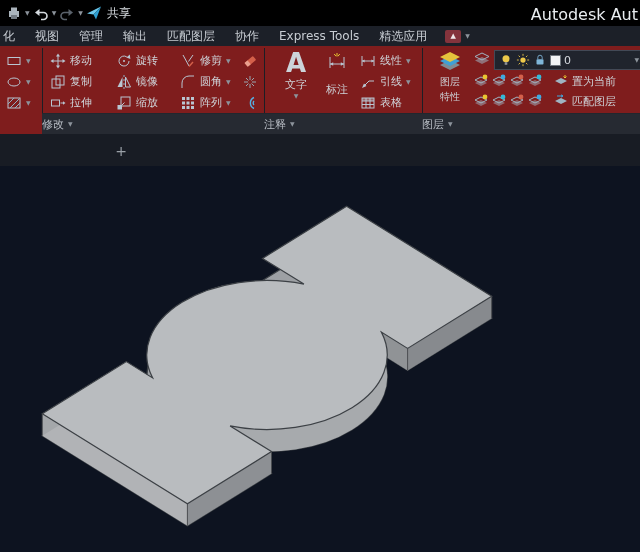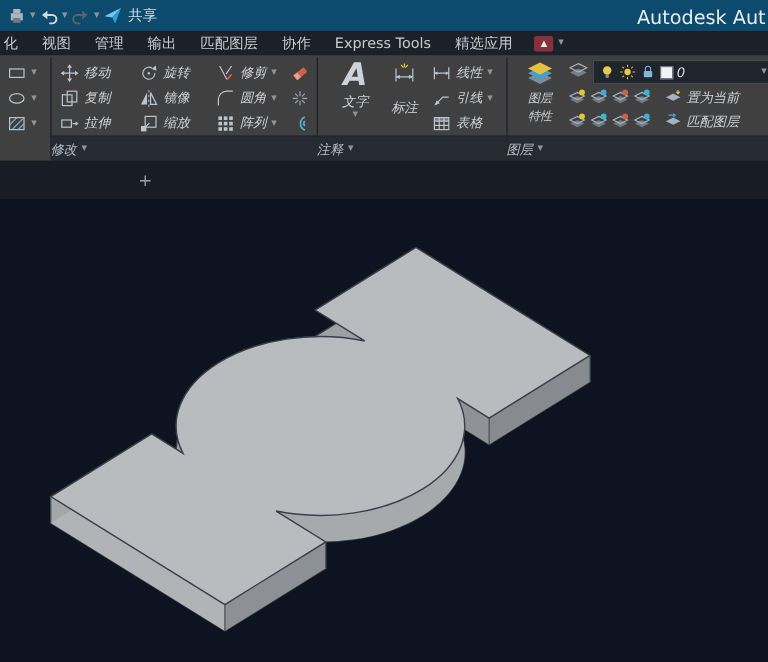--- a/index.html
+++ b/index.html
@@ -1,33 +1,33 @@
 <!DOCTYPE html>
 <html><head>
 <meta charset="utf-8">
 <style>
   html,body{margin:0;padding:0;background:#0d1320;}
   body{width:640px;height:552px;position:relative;overflow:hidden;
        font-family:"DejaVu Sans","Liberation Sans",sans-serif;
        -webkit-font-smoothing:antialiased;color:#ccd1d6;}
   .abs{position:absolute;}
   
-  #titlebar{left:0;top:0;width:640px;height:26px;background:#0c4a6e;display:flex;align-items:center;}
+  #titlebar{left:0;top:0;width:640px;height:26px;background:#000000;display:flex;align-items:center;}
   #titlebar .qat{display:flex;align-items:center;gap:3px;padding-left:6px;}
   .caret{font-size:6px;color:#8d949c;line-height:1;}
   .share-label{font-size:12px;color:#d8dde1;margin-left:2px;}
   #app-title{position:absolute;right:2px;top:5px;font-size:16px;color:#e9edf0;white-space:nowrap;}
   
   #tabsrow{left:0;top:26px;width:640px;height:20px;background:#1c2028;display:flex;align-items:center;}
   .rtab{font-size:12px;color:#c7ccd2;padding:0 10px;line-height:20px;white-space:nowrap;}
   .rtab:first-child{padding-left:3px;}
   .ribbon-toggle{width:16px;height:13px;background:#84333c;border-radius:2px;color:#f0e9ea;
        font-size:7px;text-align:center;line-height:13px;margin-left:8px;}
   
-  #ribbon{left:0;top:46px;width:640px;height:88px;background:#404040;font-style:italic;}
+  #ribbon{left:0;top:46px;width:640px;height:88px;background:#7f1d1d;}
   .panel{position:absolute;top:0;height:88px;}
   .pdivider{position:absolute;top:2px;width:1px;height:84px;background:#1b1e25;}
   .panel-label{position:absolute;bottom:0;left:0;right:0;height:20px;background:#262a32;
        border-top:1px solid #22262d;display:flex;align-items:center;justify-content:flex-start;
        gap:4px;font-size:11px;color:#b9bec5;}
   .tcol{position:absolute;display:flex;flex-direction:column;}
   .trow{display:flex;align-items:center;gap:4px;height:21px;}
   .tlabel{font-size:11px;color:#ced3d8;white-space:nowrap;}
   .icon16{width:16px;height:16px;flex:0 0 16px;}
   .icon14{width:14px;height:14px;flex:0 0 14px;}

